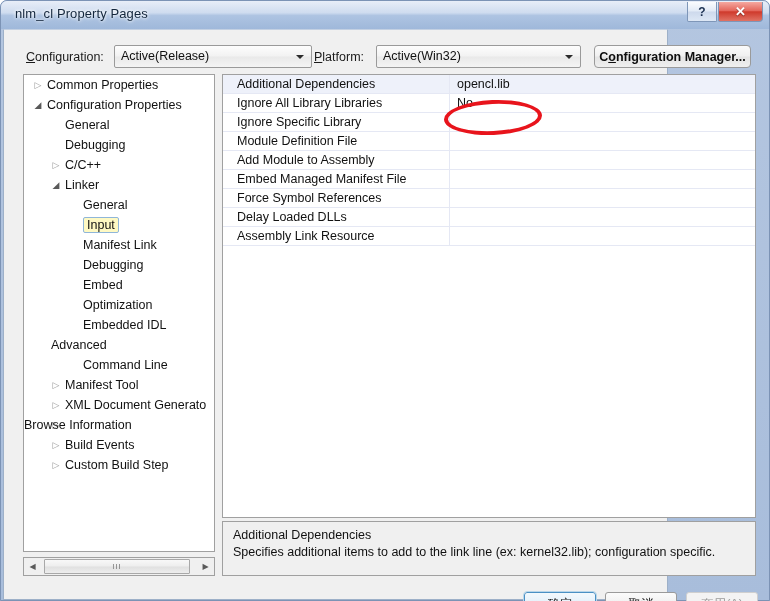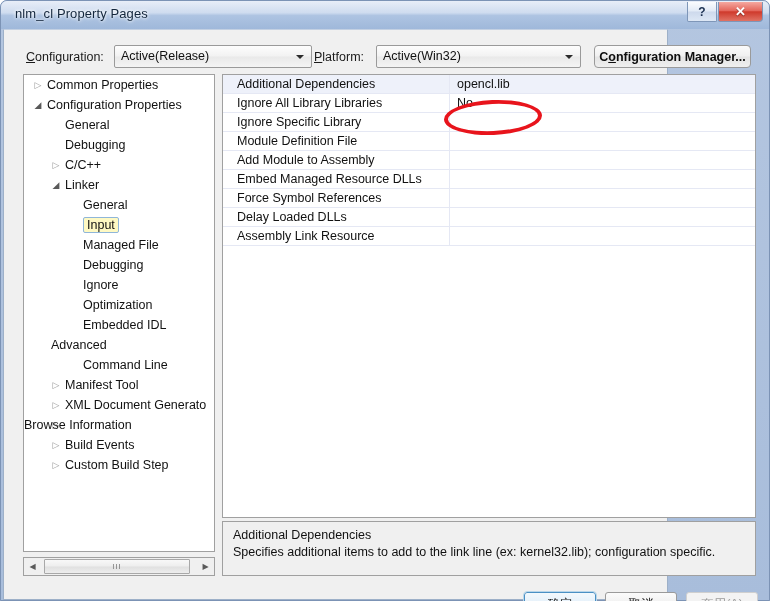--- a/index.html
+++ b/index.html
@@ -350,27 +350,27 @@
           <span class="exp expanded" style="left: 26px;">◢</span>
           <span class="tlabel" style="margin-left: 41px;">Linker</span>
         </div>
         <div class="tnode">
           <span class="tlabel" style="margin-left: 59px;">General</span>
         </div>
         <div class="tnode sel">
           <span class="tlabel" style="margin-left: 59px;">Input</span>
         </div>
         <div class="tnode">
-          <span class="tlabel" style="margin-left: 59px;">Managed File</span>
+          <span class="tlabel" style="margin-left: 59px;">Manifest Link</span>
         </div>
         <div class="tnode">
           <span class="tlabel" style="margin-left: 59px;">Debugging</span>
         </div>
         <div class="tnode">
-          <span class="tlabel" style="margin-left: 59px;">Ignore</span>
+          <span class="tlabel" style="margin-left: 59px;">Embed</span>
         </div>
         <div class="tnode">
           <span class="tlabel" style="margin-left: 59px;">Optimization</span>
         </div>
         <div class="tnode">
           <span class="tlabel" style="margin-left: 59px;">Embedded IDL</span>
         </div>
         <div class="tnode">
           <span class="tlabel" style="margin-left: 27px;">Advanced</span>
         </div>
@@ -422,21 +422,21 @@
         </div>
         <div class="grow">
           <div class="gname">Module Definition File</div>
           <div class="gval"></div>
         </div>
         <div class="grow">
           <div class="gname">Add Module to Assembly</div>
           <div class="gval"></div>
         </div>
         <div class="grow">
-          <div class="gname">Embed Managed Resource DLLs</div>
+          <div class="gname">Embed Managed Manifest File</div>
           <div class="gval"></div>
         </div>
         <div class="grow">
           <div class="gname">Force Symbol References</div>
           <div class="gval"></div>
         </div>
         <div class="grow">
           <div class="gname">Delay Loaded DLLs</div>
           <div class="gval"></div>
         </div>

